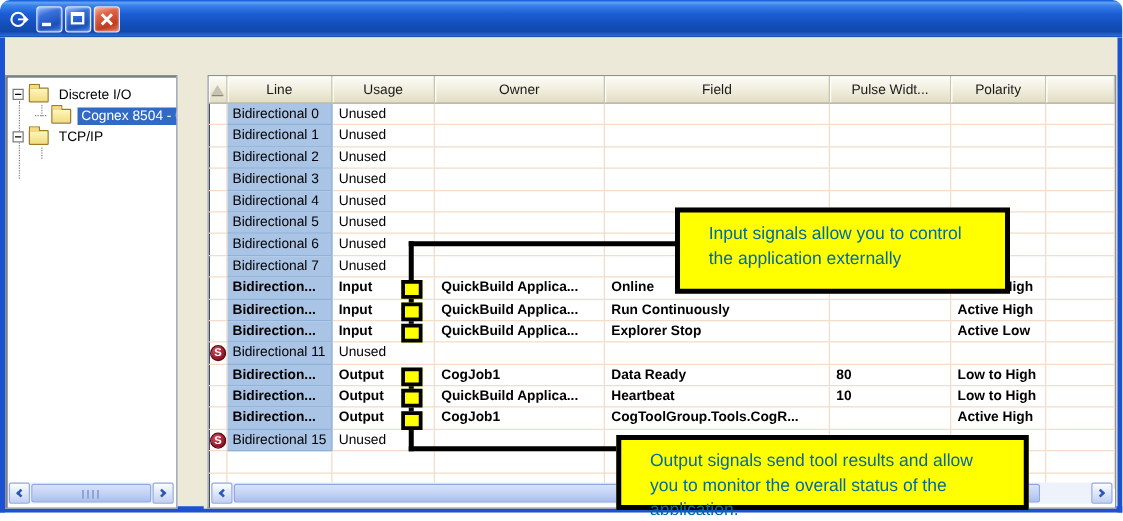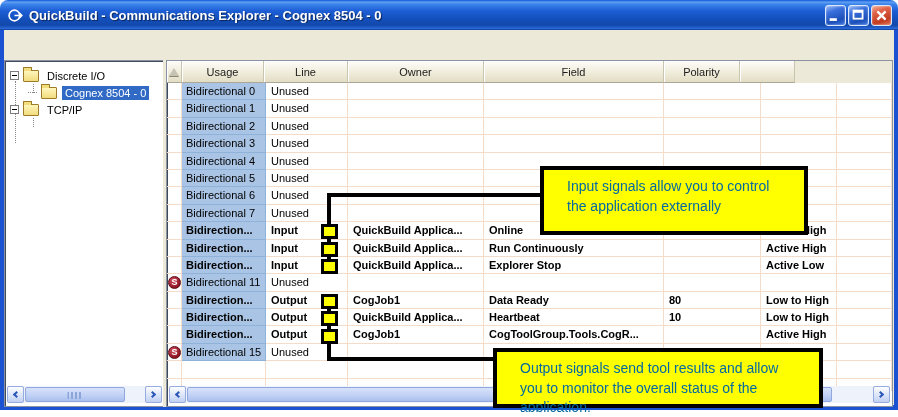--- a/index.html
+++ b/index.html
@@ -34,21 +34,21 @@
 
   
   .frame{
     position:absolute;left:0;top:30px;width:898px;height:380px;
     border-left:4px solid #1a52d2;border-right:4px solid #1a52d2;border-bottom:5px solid #1a52d2;
     background:#ece9d8;pointer-events:none;
   }
   .main{position:absolute;left:0;top:58px;width:898px;height:352px;}
 
   .panel{position:absolute;background:#fff;border:1px solid #8a93a4;box-shadow:inset 1px 1px 0 #404a58;}
-  .tree-panel{left:4px;top:2px;width:161px;height:347px;overflow:hidden;}
+  .tree-panel{left:4px;top:2px;width:138px;height:347px;overflow:hidden;}
   .table-panel{left:166px;top:2px;width:727px;height:347px;overflow:hidden;}
   .splitter{position:absolute;left:163px;top:2px;width:3px;height:347px;background:#ece9d8;cursor:col-resize;}
 
   
   .tree{position:relative;padding-top:6px;font-size:11px;}
   .tree-row{position:relative;height:17px;display:flex;align-items:center;cursor:default;white-space:nowrap;}
   .tree-row.lvl0{padding-left:5px;}
   .tree-row.lvl1{padding-left:23px;}
   .expander{width:9px;height:9px;border:1px solid #7c7c7c;background:#fff;position:relative;flex:0 0 auto;margin-right:4px;z-index:2;}
   .expander::after{content:"";position:absolute;left:1px;top:3px;width:5px;height:1px;background:#000;}
@@ -106,21 +106,20 @@
 
 <div class="app">
 
   <div class="titlebar">
     <span class="app-icon">
       <svg viewBox="0 0 16 16" width="17" height="17">
           <circle cx="7" cy="8" r="5" fill="none" stroke="#fff" stroke-width="1.6"></circle>
           <path d="M7 8 h7 M11.5 5.5 L14 8 l-2.5 2.5" stroke="#fff" stroke-width="1.4" fill="none"></path>
         </svg>
     </span>
-    <span class="title-text">QuickBuild - Communications Explorer - Cognex 8504 - 0</span>
     <div class="win-buttons">
       <div class="winbtn" title="Minimize">
         <svg viewBox="0 0 21 21" width="19" height="19">
             <rect x="4" y="13.5" width="8" height="3" fill="#fff"></rect>
           </svg>
       </div>
       <div class="winbtn" title="Maximize">
         <svg viewBox="0 0 21 21" width="19" height="19">
             <rect x="5" y="5" width="10" height="9" fill="none" stroke="#fff" stroke-width="2"></rect>
             <rect x="5" y="4.5" width="10" height="3" fill="#fff"></rect>
@@ -217,31 +216,34 @@
     </div>
 
     <div class="splitter"></div>
 
     <div class="panel table-panel">
       <div class="thead" id="thead">
           <div class="th" style="width: 15px;">
             <span class="sort-asc"></span>
             <span></span>
           </div>
+          <div class="th" style="width: 84px;">
+            <span>Line</span>
+          </div>
           <div class="th" style="width: 82px;">
             <span>Usage</span>
           </div>
-          <div class="th" style="width: 84px;">
-            <span>Line</span>
-          </div>
           <div class="th" style="width: 136px;">
             <span>Owner</span>
           </div>
           <div class="th" style="width: 180px;">
             <span>Field</span>
+          </div>
+          <div class="th" style="width: 97px;">
+            <span>Pulse Widt...</span>
           </div>
           <div class="th" style="width: 76px;">
             <span>Polarity</span>
           </div>
           <div class="th" style="width: 55px;">
             <span></span>
           </div>
         </div>
       <div class="tbody" id="tbody">
           <div class="tr">

